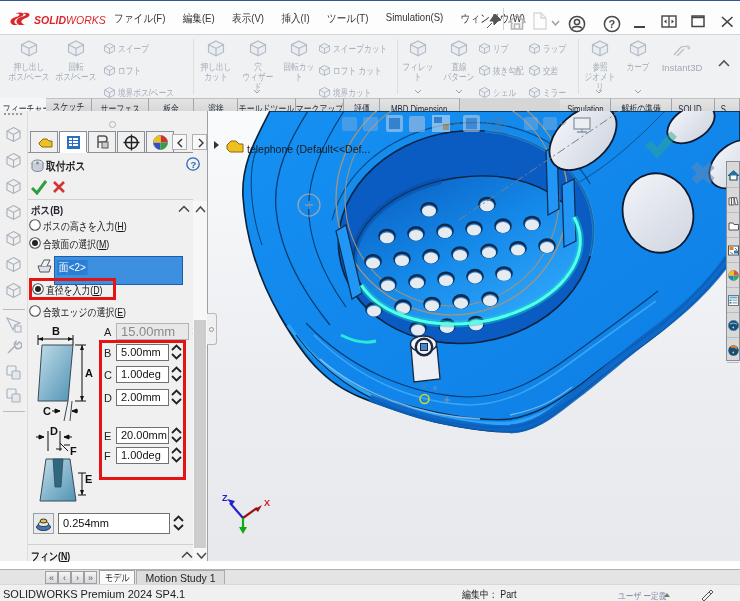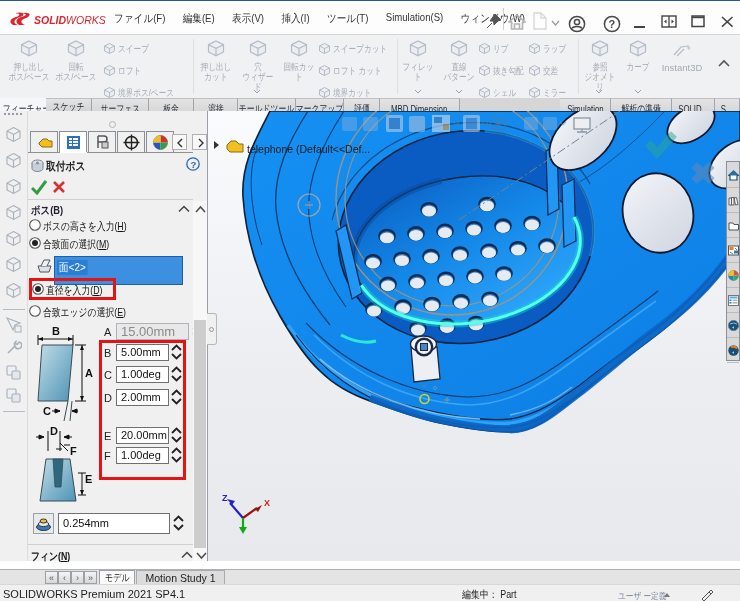--- a/index.html
+++ b/index.html
@@ -745,21 +745,21 @@
 <div class="abs" style="left:58px;top:1px;width:13px;height:13px;background:linear-gradient(#f4f4f4,#d8d8d8);border:1px solid #9aa0a8;font-size:9px;color:#555;text-align:center;line-height:12px">‹</div>
 <div class="abs" style="left:71px;top:1px;width:13px;height:13px;background:linear-gradient(#f4f4f4,#d8d8d8);border:1px solid #9aa0a8;font-size:9px;color:#555;text-align:center;line-height:12px">›</div>
 <div class="abs" style="left:84px;top:1px;width:13px;height:13px;background:linear-gradient(#f4f4f4,#d8d8d8);border:1px solid #9aa0a8;font-size:9px;color:#555;text-align:center;line-height:12px">»</div>
 <div class="abs" style="left:99px;top:0px;width:36px;height:15px;background:#fafafa;border:1px solid #9aa0a8;border-bottom:none;font-size:10px;color:#111;display:flex;align-items:center;justify-content:center">
         <span style="transform:scaleX(0.8)">モデル</span>
       </div>
 <div class="abs" style="left:136px;top:0px;width:89px;height:15px;background:#dcdcdc;border:1px solid #a6acb4;border-bottom:none;font-size:10.5px;color:#222;text-align:center;line-height:14px">Motion Study 1</div>
 </div>
 
 <div class="abs" style="left:0;top:583px;width:740px;height:18px;background:#f0f0f0;border-top:1px solid #d8d8d8">
-  <div class="abs" style="left:3px;top:3px;font-size:11px;color:#222">SOLIDWORKS Premium 2021 SP4.1</div>
+  <div class="abs" style="left:3px;top:3px;font-size:11px;color:#222">SOLIDWORKS Premium 2024 SP4.1</div>
   <div class="abs" style="left:462px;top:3px;font-size:10.5px;color:#222;transform:scaleX(0.85);transform-origin:left">編集中：  Part</div>
   <div class="abs" style="left:618px;top:5px;font-size:9px;color:#7a86a0;transform:scaleX(0.85);transform-origin:left">ユーザ ー定義</div>
   <svg class="abs" style="left:663px;top:7px" width="8" height="6">
         <path d="M1 5 L4 1 L7 5" fill="#777"></path>
       </svg>
   <svg class="abs" style="left:700px;top:3px" width="13" height="13">
         <path d="M2 11 L9 4 l2 2 -7 7 Z M9 4 l2 -2 2 2 -2 2 Z" fill="none" stroke="#555" stroke-width="1"></path>
       </svg>
 </div>
 

